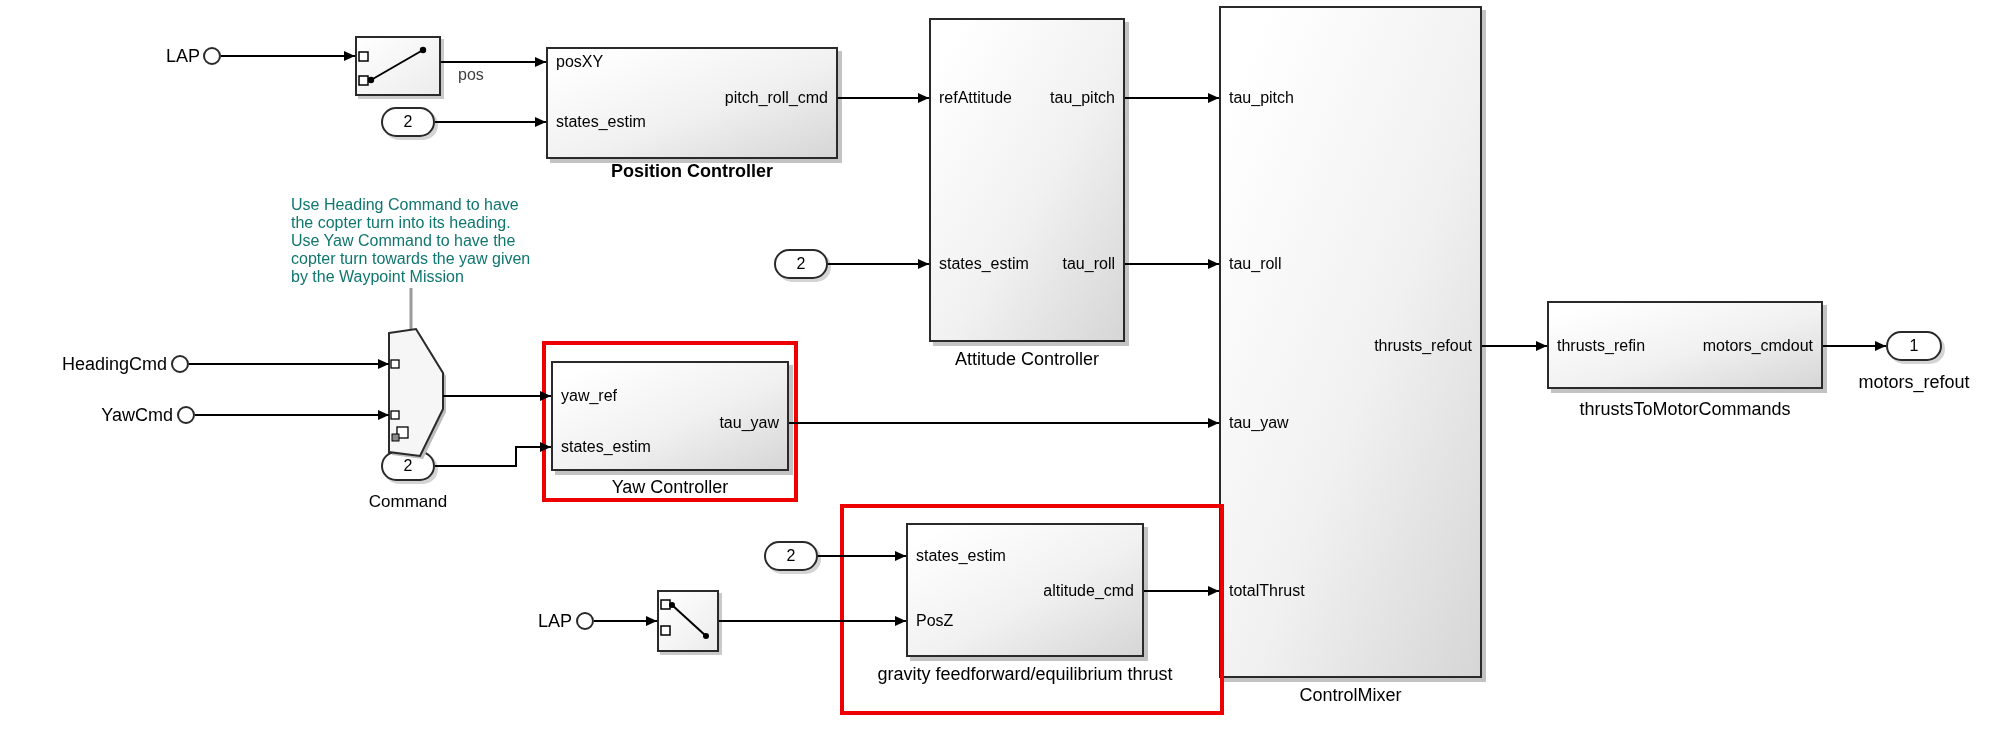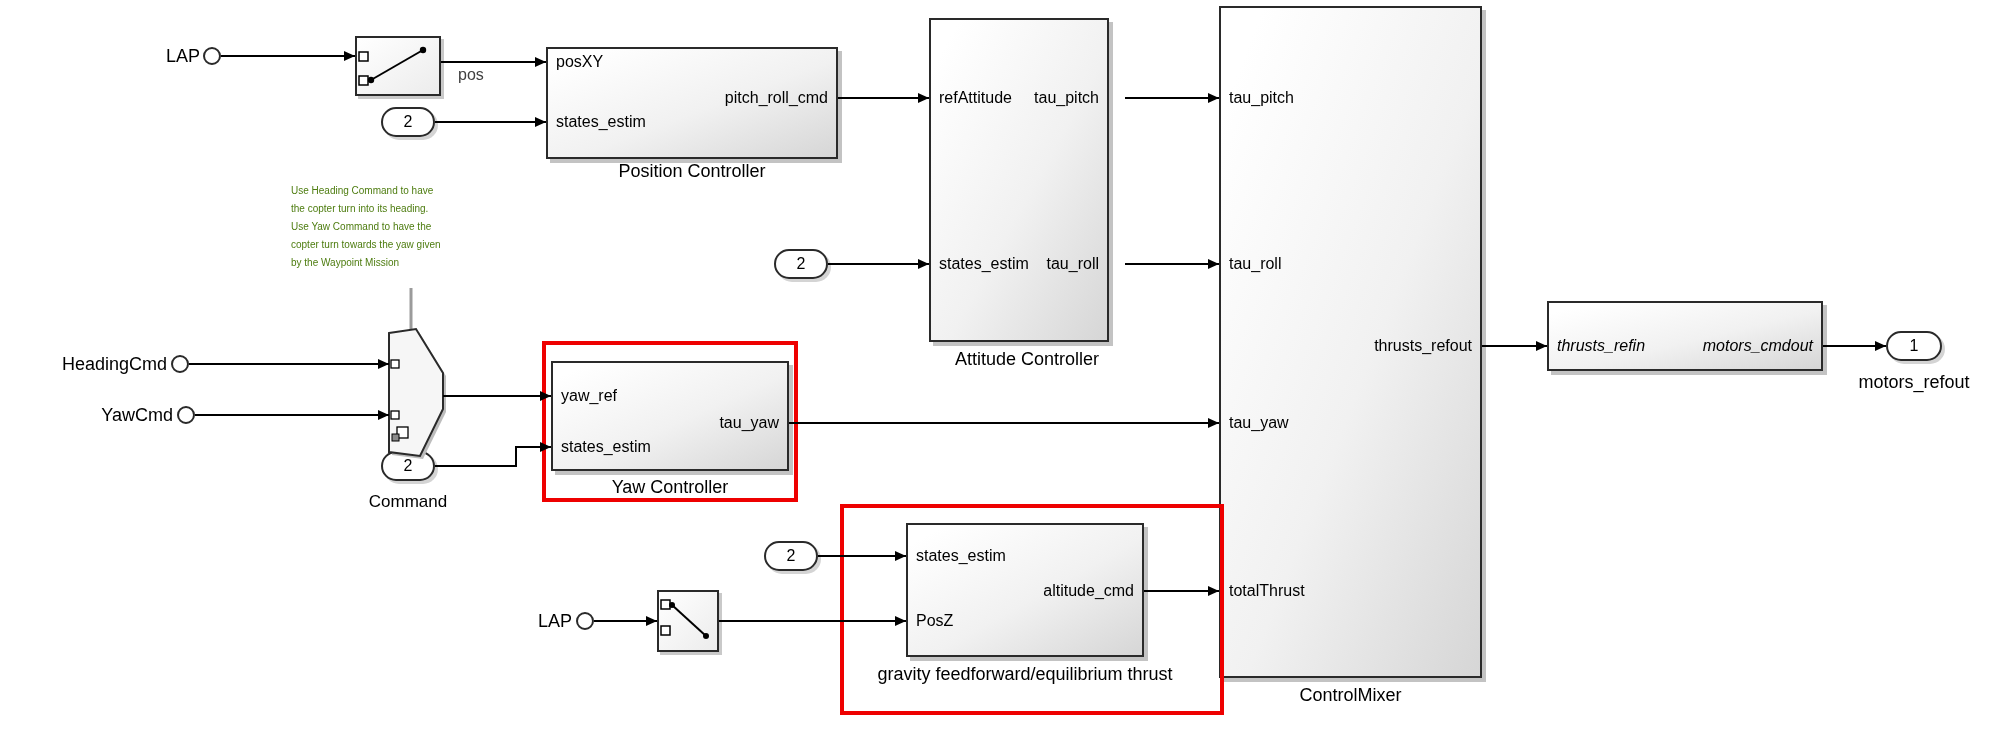--- a/index.html
+++ b/index.html
@@ -15,21 +15,21 @@
   .pl { left:8px; } .pr { right:8px; }
   .bname { position:absolute; text-align:center; font-size:18px; color:#000; white-space:nowrap; z-index:3; }
   .oval {
     position:absolute; width:54px; height:30px; border:2px solid #2a2a2a; border-radius:15px;
     background:#ffffff; text-align:center; font-size:16px; line-height:26px; color:#000;
     box-shadow:3px 3px 0 #d4d4d4; z-index:2;
   }
   .pcircle { position:absolute; width:18px; height:18px; border:2.5px solid #2a2a2a; border-radius:50%; background:#fff; z-index:2; }
   .ptext { position:absolute; font-size:18px; color:#000; white-space:nowrap; z-index:3; }
   .siglabel { position:absolute; font-size:16px; color:#404040; z-index:3; }
-  .comment { position:absolute; left:291px; top:182px; font-size:10px; line-height:18px; color:#4d7c0f; z-index:1; }
+  .comment { position:absolute; left:291px; top:196px; font-size:16px; line-height:18px; color:#0f766e; z-index:1; }
   .redbox { position:absolute; border:4px solid #ee0000; z-index:5; background:transparent; }
   .switchblk {
     position:absolute; border:2px solid #2a2a2a;
     background:linear-gradient(to bottom right,#ffffff,#ececec);
     box-shadow:3px 3px 0 #c9c9c9; z-index:2;
   }
   #wires { position:absolute; left:0; top:0; z-index:6; pointer-events:none; }
 </style>
 </head>
 <body>
@@ -42,43 +42,44 @@
     <div>Use Yaw Command to have the</div>
     <div>copter turn towards the yaw given</div>
     <div>by the Waypoint Mission</div>
   </div>
 
   <div class="block" style="left:546px;top:47px;width:292px;height:112px;">
     <span class="pl" style="top:4px">posXY</span>
     <span class="pl" style="top:64px">states_estim</span>
     <span class="pr" style="top:40px">pitch_roll_cmd</span>
   </div>
-  <div class="bname" style="left:542px;top:161px;width:300px;">Position Controller</div>
+  <div class="bname" style="left:542px;top:161px;width:300px;font-weight:bold;">Position Controller</div>
 
-  <div class="block" style="left:929px;top:18px;width:180px;height:324px;">
+  <div class="block" style="left:929px;top:18px;width:196px;height:324px;">
     <span class="pl" style="top:69px">refAttitude</span>
     <span class="pl" style="top:235px">states_estim</span>
     <span class="pr" style="top:69px">tau_pitch</span>
     <span class="pr" style="top:235px">tau_roll</span>
   </div>
   <div class="bname" style="left:877px;top:349px;width:300px;">Attitude Controller</div>
 
   <div class="block" style="left:1219px;top:6px;width:263px;height:672px;">
     <span class="pl" style="top:81px">tau_pitch</span>
     <span class="pl" style="top:247px">tau_roll</span>
     <span class="pl" style="top:406px">tau_yaw</span>
     <span class="pl" style="top:574px">totalThrust</span>
     <span class="pr" style="top:329px">thrusts_refout</span>
   </div>
   <div class="bname" style="left:1250px;top:685px;width:201px;">ControlMixer</div>
 
-  <div class="block" style="left:1547px;top:301px;width:276px;height:70px;font-style:italic;">
+  <div class="block" style="left:1547px;top:301px;width:276px;height:88px;">
     <span class="pl" style="top:34px">thrusts_refin</span>
     <span class="pr" style="top:34px">motors_cmdout</span>
   </div>
+  <div class="bname" style="left:1535px;top:399px;width:300px;">thrustsToMotorCommands</div>
 
   <div class="block" style="left:551px;top:361px;width:238px;height:110px;">
     <span class="pl" style="top:24px">yaw_ref</span>
     <span class="pl" style="top:75px">states_estim</span>
     <span class="pr" style="top:51px">tau_yaw</span>
   </div>
   <div class="bname" style="left:570px;top:477px;width:200px;">Yaw Controller</div>
 
   <div class="block" style="left:906px;top:523px;width:238px;height:134px;">
     <span class="pl" style="top:22px">states_estim</span>

